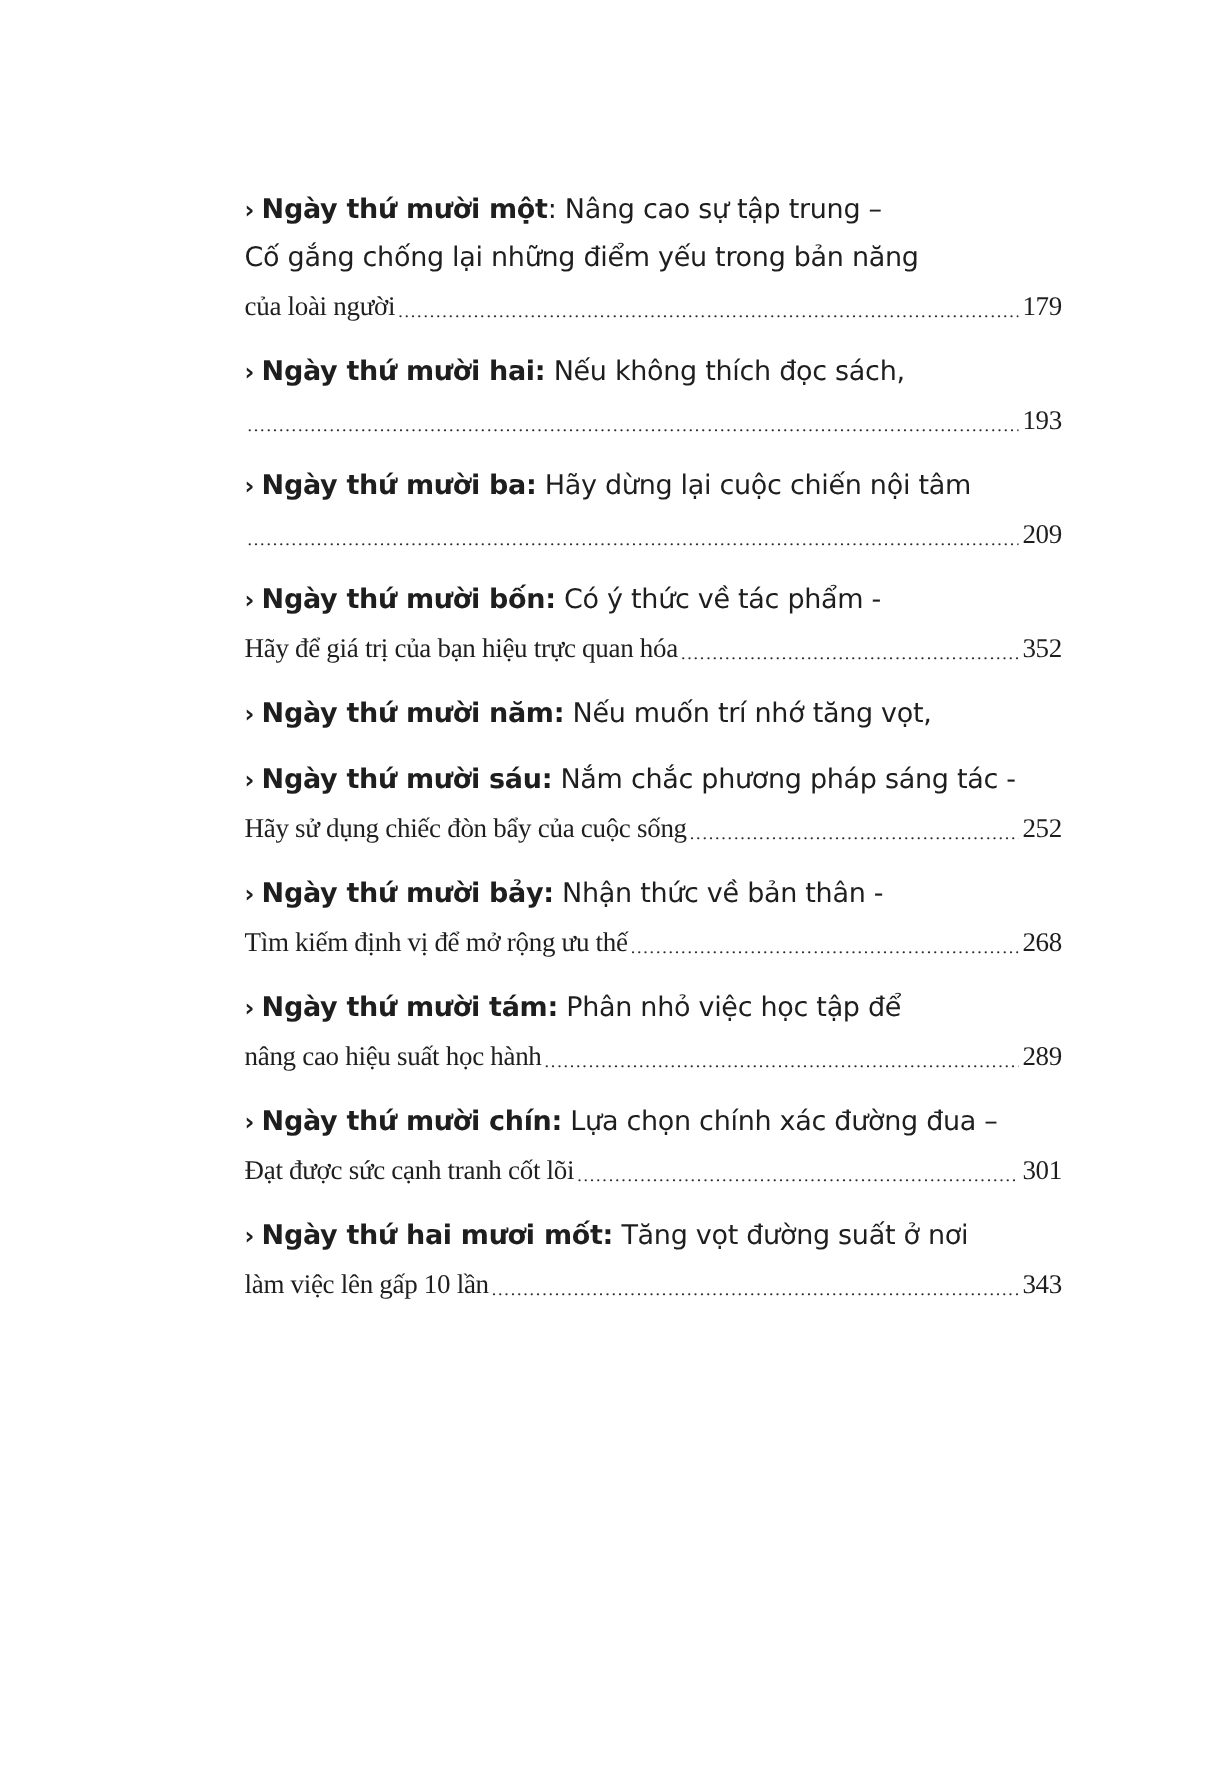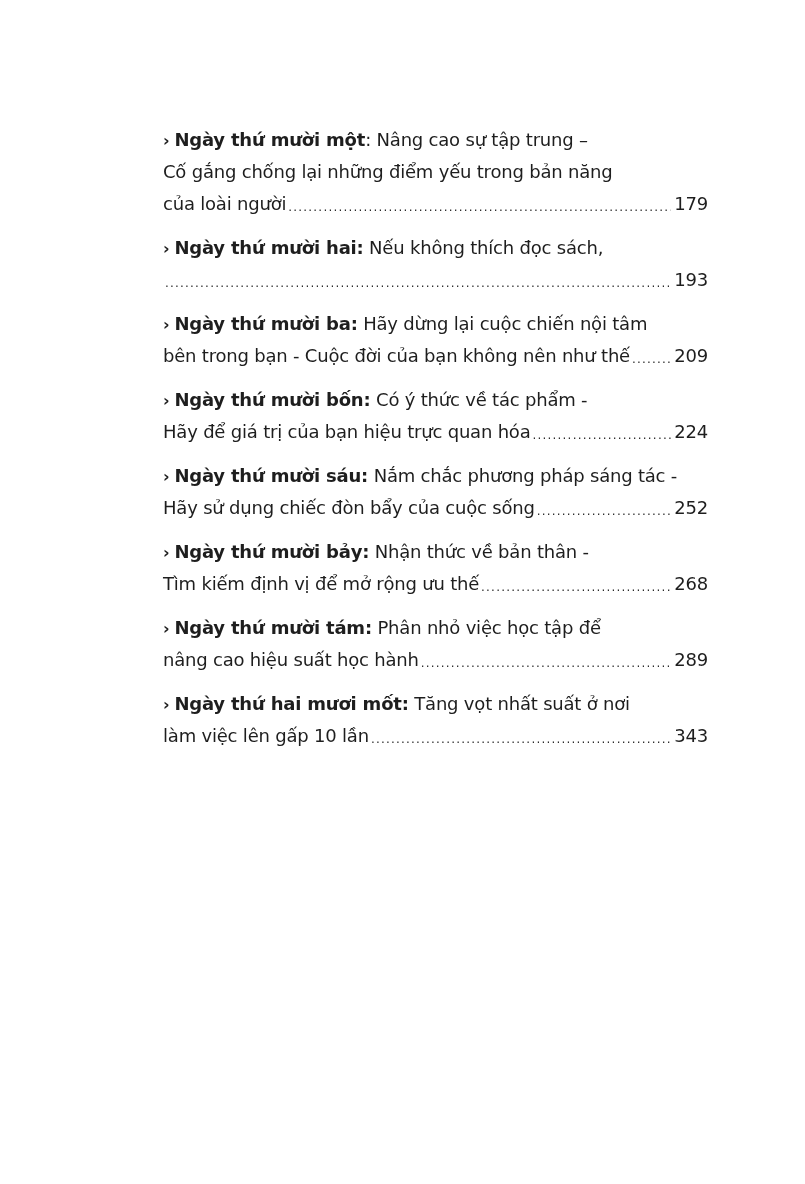--- a/index.html
+++ b/index.html
@@ -28,20 +28,21 @@
     .line {
       font-size: 18px;
       line-height: 32px;
       height: 32px;
       white-space: nowrap;
       letter-spacing: -0.2px;
     }
     .line.last {
       display: flex;
       align-items: center;
+      font-family: Liberation Serif, serif;
     }
     .arrow {
       font-weight: bold;
       margin-right: 5px;
       font-size: 16px;
     }
     .label {
       font-weight: bold;
     }
     .leader {
@@ -85,36 +86,36 @@
     <div class="line"><span class="arrow">›</span><span class="label">Ngày thứ mười hai:</span><span> </span><span>Nếu không thích đọc sách,</span></div>
     <div class="line last">
         <span class="leader"></span>
         <span class="page">193</span>
       </div>
   </div>
 
   <div class="entry">
     <div class="line"><span class="arrow">›</span><span class="label">Ngày thứ mười ba:</span><span> </span><span>Hãy dừng lại cuộc chiến nội tâm</span></div>
     <div class="line last">
-        <span>bên trong bạn - Cuộc đời của bạn không nên như thế</span>
         <span class="leader"></span>
         <span class="page">209</span>
       </div>
   </div>
 
   <div class="entry">
     <div class="line"><span class="arrow">›</span><span class="label">Ngày thứ mười bốn:</span><span> </span><span>Có ý thức về tác phẩm -</span></div>
     <div class="line last">
         <span>Hãy để giá trị của bạn hiệu trực quan hóa</span>
         <span class="leader"></span>
-        <span class="page">224</span>
+        <span class="page">352</span>
       </div>
   </div>
 
   <div class="entry">
+    <div class="line"><span class="arrow">›</span><span class="label">Ngày thứ mười năm:</span><span> </span><span>Nếu muốn trí nhớ tăng vọt,</span></div>
   </div>
 
   <div class="entry">
     <div class="line"><span class="arrow">›</span><span class="label">Ngày thứ mười sáu:</span><span> </span><span>Nắm chắc phương pháp sáng tác -</span></div>
     <div class="line last">
         <span>Hãy sử dụng chiếc đòn bẩy của cuộc sống</span>
         <span class="leader"></span>
         <span class="page">252</span>
       </div>
   </div>
@@ -130,24 +131,32 @@
 
   <div class="entry">
     <div class="line"><span class="arrow">›</span><span class="label">Ngày thứ mười tám:</span><span> </span><span>Phân nhỏ việc học tập để</span></div>
     <div class="line last">
         <span>nâng cao hiệu suất học hành</span>
         <span class="leader"></span>
         <span class="page">289</span>
       </div>
   </div>
 
+  <div class="entry">
+    <div class="line"><span class="arrow">›</span><span class="label">Ngày thứ mười chín:</span><span> </span><span>Lựa chọn chính xác đường đua –</span></div>
+    <div class="line last">
+        <span>Đạt được sức cạnh tranh cốt lõi</span>
+        <span class="leader"></span>
+        <span class="page">301</span>
+      </div>
+  </div>
 
 
   <div class="entry">
-    <div class="line"><span class="arrow">›</span><span class="label">Ngày thứ hai mươi mốt:</span><span> </span><span>Tăng vọt nhất suất ở nơi</span></div>
+    <div class="line"><span class="arrow">›</span><span class="label">Ngày thứ hai mươi mốt:</span><span> </span><span>Tăng vọt đường suất ở nơi</span></div>
     <div class="line last">
         <span>làm việc lên gấp 10 lần</span>
         <span class="leader"></span>
         <span class="page">343</span>
       </div>
   </div>
 
 </div>
 
 </body></html>

